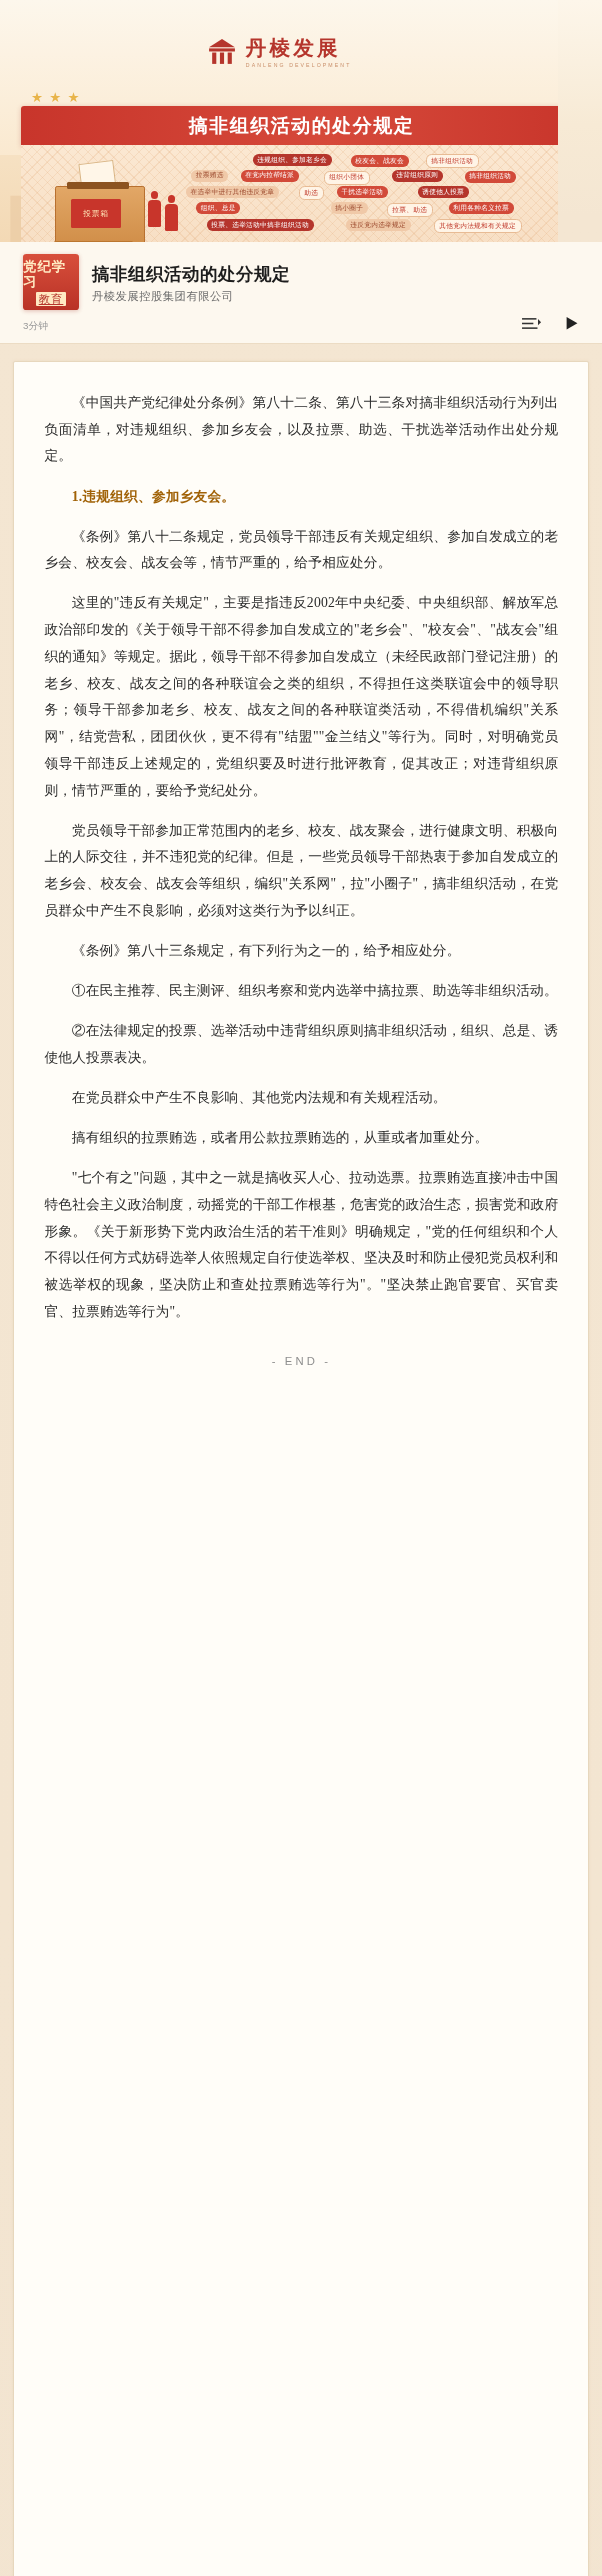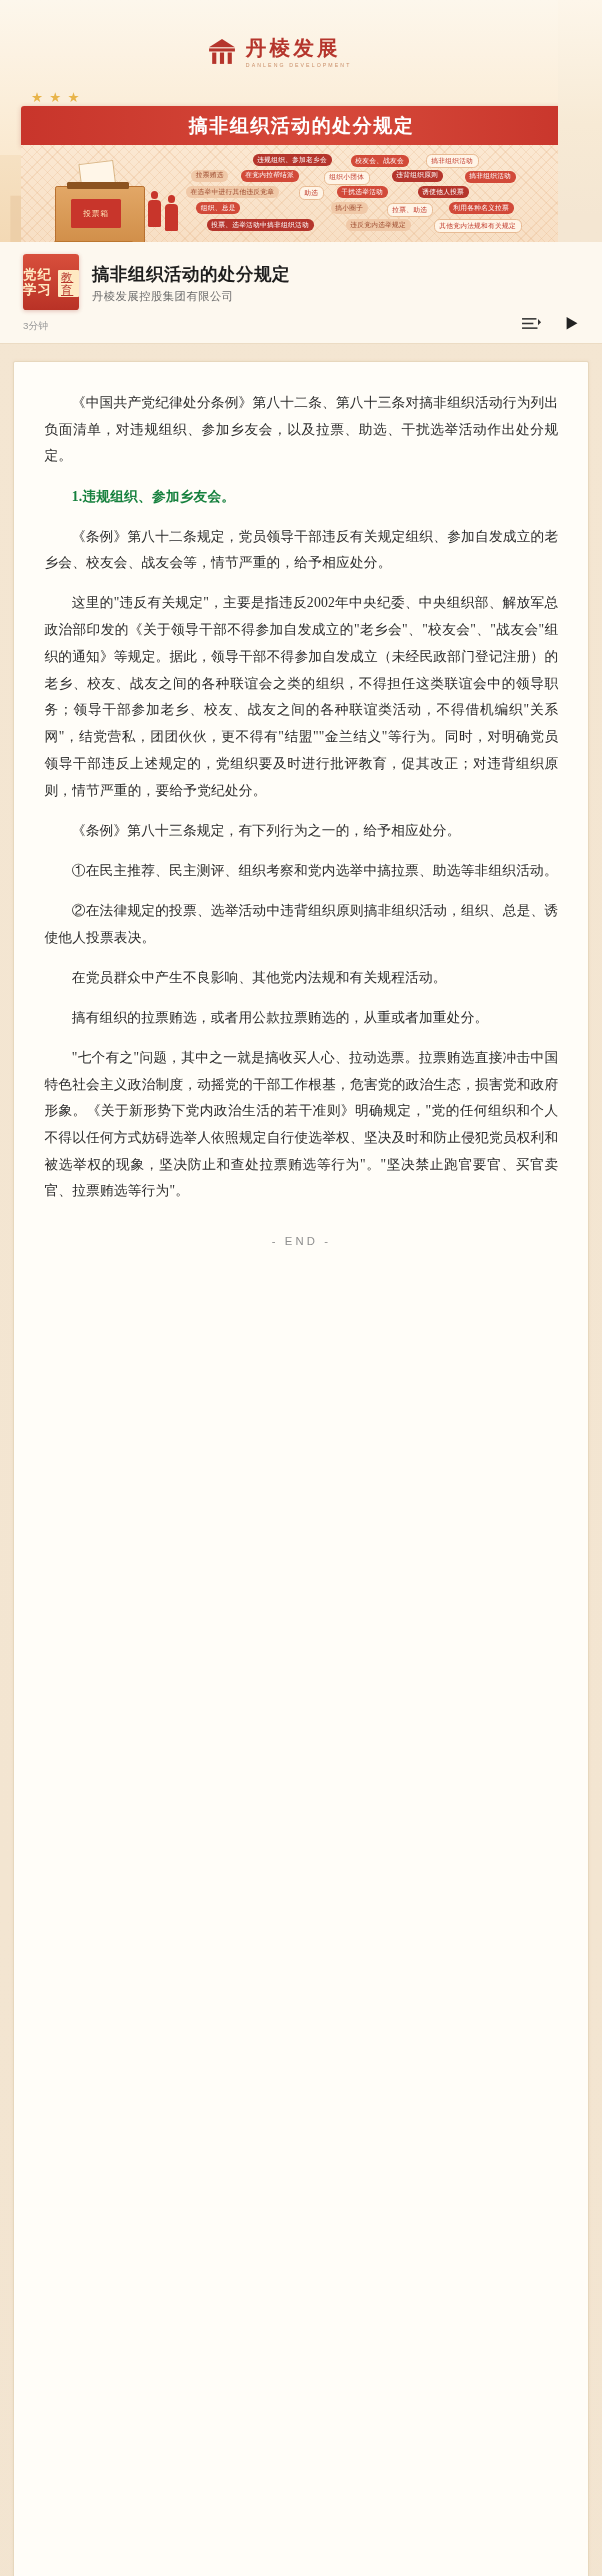--- a/index.html
+++ b/index.html
@@ -209,21 +209,21 @@
     background: #fdf8ef;
     border-bottom: 0.5px solid #ecdcc4;
   }
   .tc-badge {
     position: absolute;
     left: 23px; top: 12.4px;
     width: 56px; height: 56px;
     background: linear-gradient(180deg,#d84f3c,#b93226);
     border-radius: 3.1px;
     color: #ffe9c2;
-    display: flex; flex-direction: row;
+    display: flex; flex-direction: column;
     align-items: center; justify-content: center;
     line-height: 1.15;
     box-shadow: 0 1px 4.1px rgba(160,50,35,.3);
   }
   .tc-badge .l1 { font-size: 13.4px; letter-spacing: 1px; font-weight: bold; }
   .tc-badge .l2 { font-size: 11.3px; letter-spacing: 1px; margin-top: 2.6px;
                   background:#ffe9c2; color:#b5352c; padding: 0.5px 3.1px; border-radius:1px;text-decoration:underline;}
   .tc-title {
     position: absolute;
     left: 92px; top: 19.6px;
@@ -273,21 +273,21 @@
     margin: 0 0 13.4px 0;
     font-size: 13.7px;
     line-height: 1.95;
     color: #2b2b2b;
     text-align: justify;
     text-indent: 2em;
     letter-spacing: 0.2px;
   }
   .content p.h {
     font-weight: bold;
-    color: #15803d;
+    color: #a16207;
   }
   .end {
     text-align: center;
     font-family: "Liberation Sans", sans-serif;
     font-size: 11.3px;
     color: #8e8e8e;
     letter-spacing: 3.1px;
     margin-top: 30px;
   }
 </style>
@@ -418,20 +418,21 @@
         </svg>
       </span>
     </div>
   </div>
 
   <div class="content">
     <p>《中国共产党纪律处分条例》第八十二条、第八十三条对搞非组织活动行为列出负面清单，对违规组织、参加乡友会，以及拉票、助选、干扰选举活动作出处分规定。</p>
     <p class="h">1.违规组织、参加乡友会。</p>
     <p>《条例》第八十二条规定，党员领导干部违反有关规定组织、参加自发成立的老乡会、校友会、战友会等，情节严重的，给予相应处分。</p>
     <p>这里的"违反有关规定"，主要是指违反2002年中央纪委、中央组织部、解放军总政治部印发的《关于领导干部不得参加自发成立的"老乡会"、"校友会"、"战友会"组织的通知》等规定。据此，领导干部不得参加自发成立（未经民政部门登记注册）的老乡、校友、战友之间的各种联谊会之类的组织，不得担任这类联谊会中的领导职务；领导干部参加老乡、校友、战友之间的各种联谊类活动，不得借机编织"关系网"，结党营私，团团伙伙，更不得有"结盟""金兰结义"等行为。同时，对明确党员领导干部违反上述规定的，党组织要及时进行批评教育，促其改正；对违背组织原则，情节严重的，要给予党纪处分。</p>
+    <p>党员领导干部参加正常范围内的老乡、校友、战友聚会，进行健康文明、积极向上的人际交往，并不违犯党的纪律。但是，一些党员领导干部热衷于参加自发成立的老乡会、校友会、战友会等组织，编织"关系网"，拉"小圈子"，搞非组织活动，在党员群众中产生不良影响，必须对这类行为予以纠正。</p>
     <p>《条例》第八十三条规定，有下列行为之一的，给予相应处分。</p>
     <p>①在民主推荐、民主测评、组织考察和党内选举中搞拉票、助选等非组织活动。</p>
     <p>②在法律规定的投票、选举活动中违背组织原则搞非组织活动，组织、总是、诱使他人投票表决。</p>
     <p>在党员群众中产生不良影响、其他党内法规和有关规程活动。</p>
     <p>搞有组织的拉票贿选，或者用公款拉票贿选的，从重或者加重处分。</p>
     <p>"七个有之"问题，其中之一就是搞收买人心、拉动选票。拉票贿选直接冲击中国特色社会主义政治制度，动摇党的干部工作根基，危害党的政治生态，损害党和政府形象。《关于新形势下党内政治生活的若干准则》明确规定，"党的任何组织和个人不得以任何方式妨碍选举人依照规定自行使选举权、坚决及时和防止侵犯党员权利和被选举权的现象，坚决防止和查处拉票贿选等行为"。"坚决禁止跑官要官、买官卖官、拉票贿选等行为"。</p>
     <div class="end">- END -</div>
   </div>
 
 </div>

